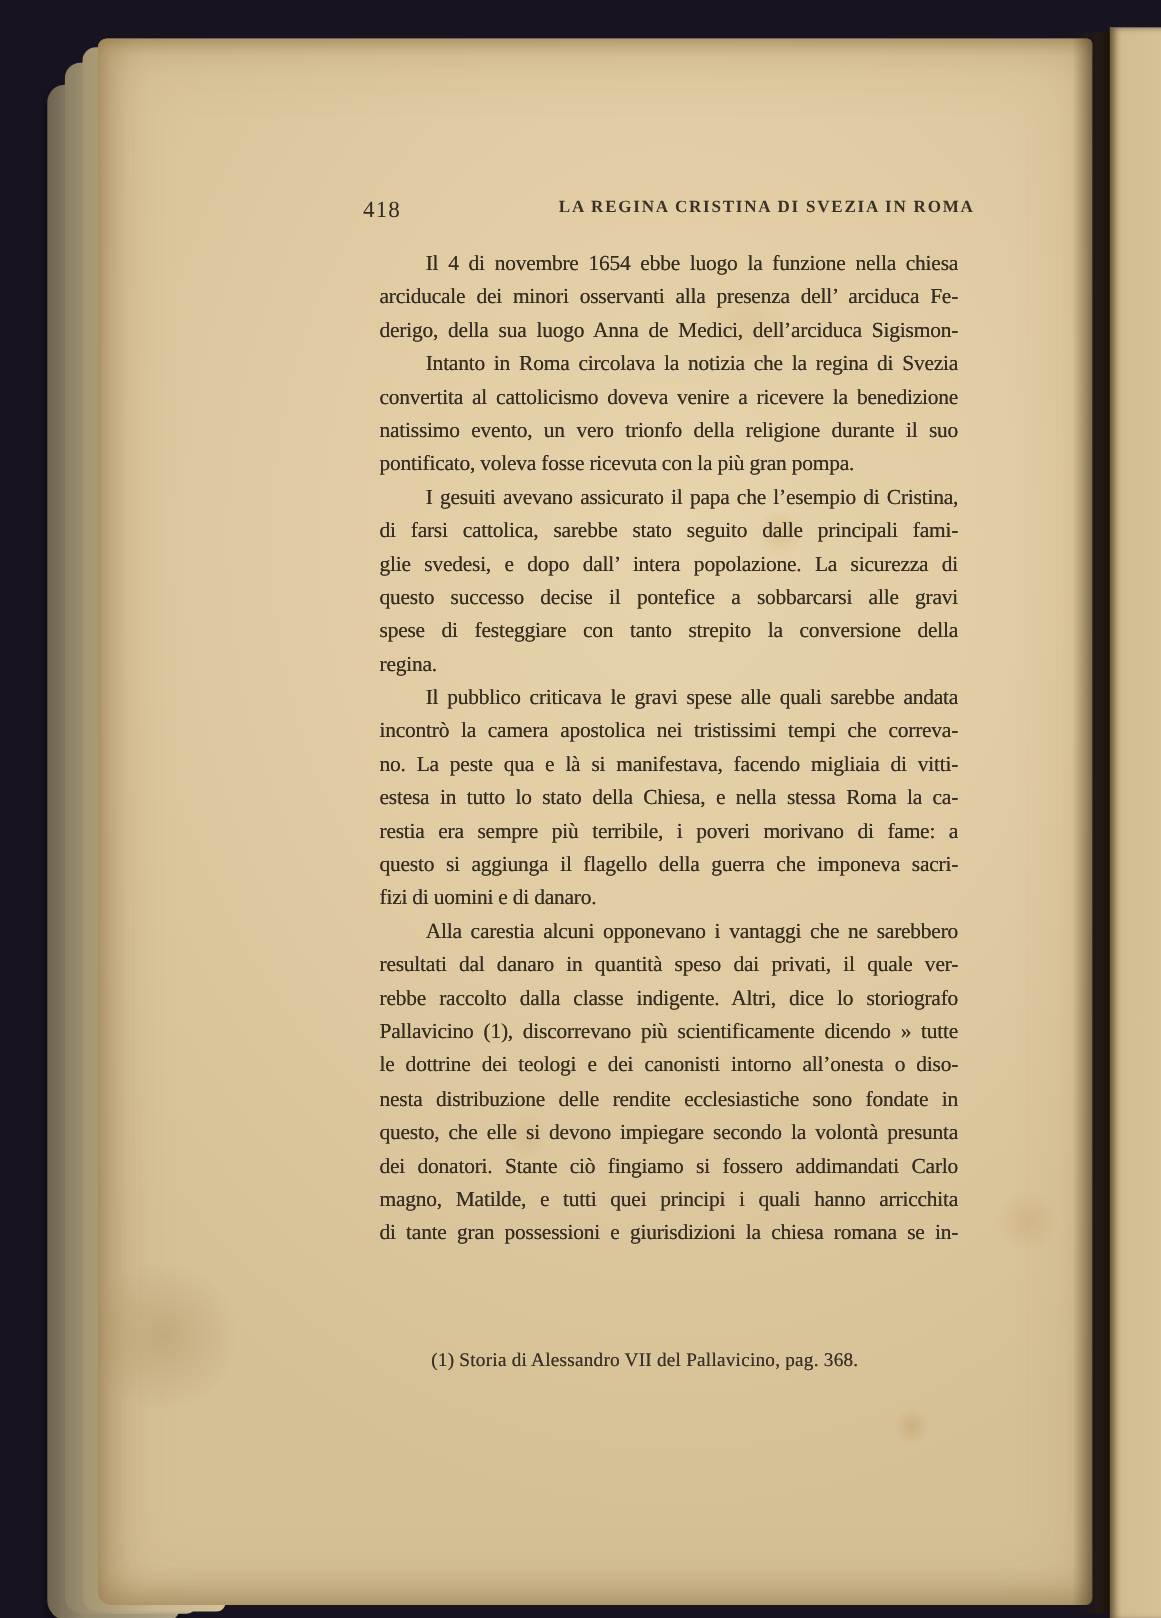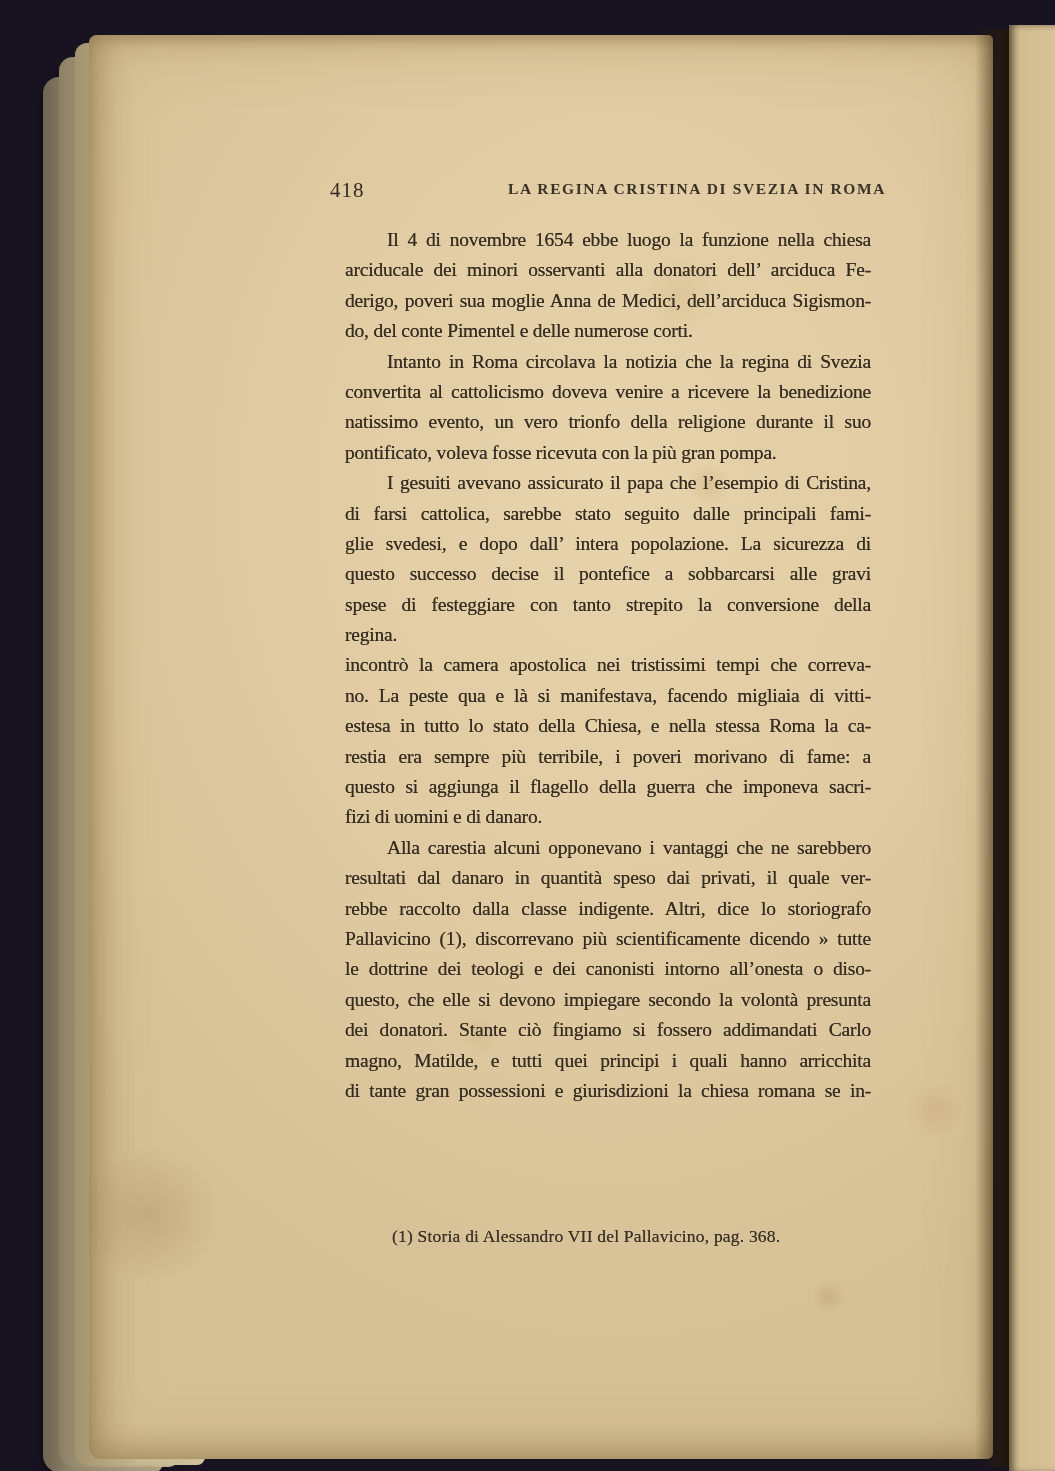--- a/index.html
+++ b/index.html
@@ -110,44 +110,45 @@
   <div class="main-page">
     <div class="stains"></div>
 
     <div class="running-header">
       <span class="page-number">418</span>
       <span class="header-title">LA REGINA CRISTINA DI SVEZIA IN ROMA</span>
     </div>
 
     <div class="text-block">
         <div class="line first">Il 4 di novembre 1654 ebbe luogo la funzione nella chiesa</div>
-        <div class="line">arciducale dei minori osservanti alla donatori dell’ arciduca Fe-</div>
-        <div class="line">derigo, poveri sua moglie Anna de Medici, dell’arciduca Sigismon-</div>
-        <div class="line last">do, del conte Pimentel e delle numerose corti.</div>
+        <div class="line">arciducale dei minori osservanti alla presenza dell’ arciduca Fe-</div>
+        <div class="line">derigo, della sua luogo Anna de Medici, dell’arciduca Sigismon-</div>
         <div class="line first">Intanto in Roma circolava la notizia che la regina di Svezia</div>
         <div class="line">convertita al cattolicismo doveva venire a ricevere la benedizione</div>
         <div class="line">natissimo evento, un vero trionfo della religione durante il suo</div>
         <div class="line last">pontificato, voleva fosse ricevuta con la più gran pompa.</div>
         <div class="line first">I gesuiti avevano assicurato il papa che l’esempio di Cristina,</div>
         <div class="line">di farsi cattolica, sarebbe stato seguito dalle principali fami-</div>
         <div class="line">glie svedesi, e dopo dall’ intera popolazione. La sicurezza di</div>
         <div class="line">questo successo decise il pontefice a sobbarcarsi alle gravi</div>
         <div class="line">spese di festeggiare con tanto strepito la conversione della</div>
         <div class="line last">regina.</div>
+        <div class="line first">Il pubblico criticava le gravi spese alle quali sarebbe andata</div>
         <div class="line">incontrò la camera apostolica nei tristissimi tempi che correva-</div>
         <div class="line">no. La peste qua e là si manifestava, facendo migliaia di vitti-</div>
         <div class="line">estesa in tutto lo stato della Chiesa, e nella stessa Roma la ca-</div>
         <div class="line">restia era sempre più terribile, i poveri morivano di fame: a</div>
         <div class="line">questo si aggiunga il flagello della guerra che imponeva sacri-</div>
         <div class="line last">fizi di uomini e di danaro.</div>
         <div class="line first">Alla carestia alcuni opponevano i vantaggi che ne sarebbero</div>
         <div class="line">resultati dal danaro in quantità speso dai privati, il quale ver-</div>
         <div class="line">rebbe raccolto dalla classe indigente. Altri, dice lo storiografo</div>
         <div class="line">Pallavicino (1), discorrevano più scientificamente dicendo » tutte</div>
         <div class="line">le dottrine dei teologi e dei canonisti intorno all’onesta o diso-</div>
+        <div class="line">nesta distribuzione delle rendite ecclesiastiche sono fondate in</div>
         <div class="line">questo, che elle si devono impiegare secondo la volontà presunta</div>
         <div class="line">dei donatori. Stante ciò fingiamo si fossero addimandati Carlo</div>
         <div class="line">magno, Matilde, e tutti quei principi i quali hanno arricchita</div>
         <div class="line">di tante gran possessioni e giurisdizioni la chiesa romana se in-</div>
       </div>
 
     <div class="footnote">(1) Storia di Alessandro VII del Pallavicino, pag. 368.</div>
   </div>
 
   <div class="gutter-shadow"></div>

